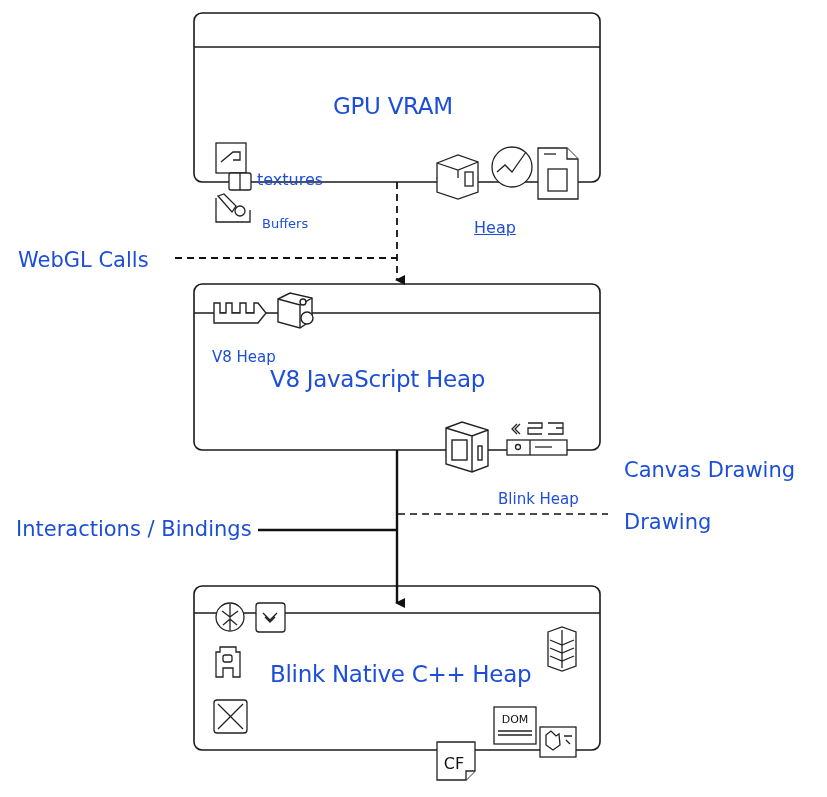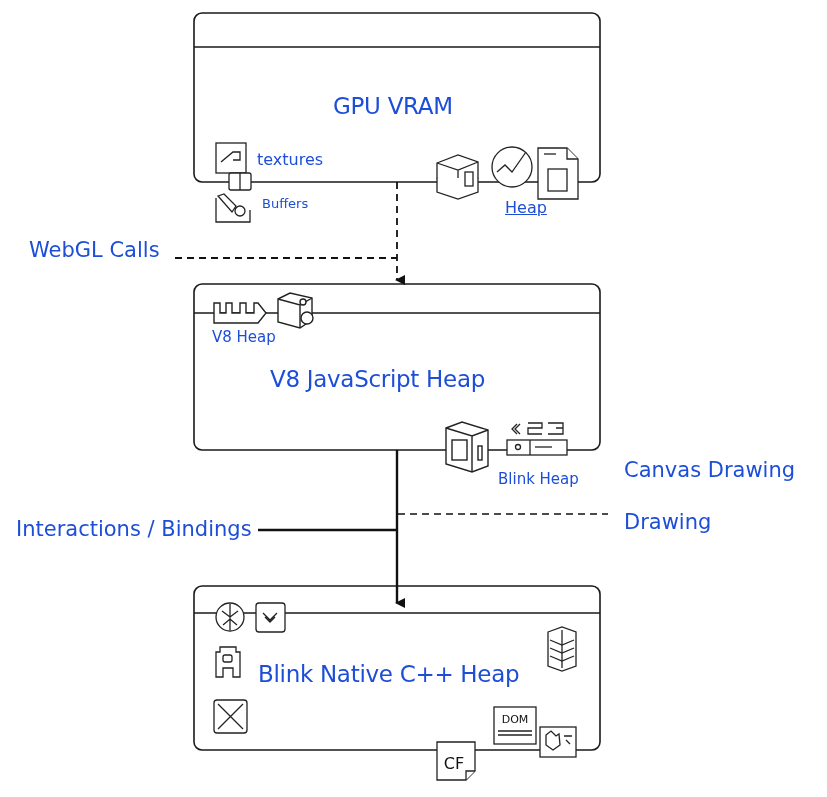--- a/index.html
+++ b/index.html
@@ -1,21 +1,21 @@
 <!DOCTYPE html>
 <html><head>
 <meta charset="utf-8">
 <style>
   html, body { margin:0; padding:0; background:#ffffff; }
   body { width:827px; height:797px; position:relative; overflow:hidden; font-family:"DejaVu Sans", sans-serif; color:#111; }
   svg.diagram { position:absolute; left:0; top:0; }
   .lbl { position:absolute; white-space:nowrap; color:#1d4ed8; }
   .box-title { font-size:23px; font-weight:500; letter-spacing:-0.3px; }
   .side-label { font-size:21px; }
-  .icon-label { font-size:15px; }
+  .icon-label { font-size:15px;margin-top:20px; }
 </style>
 </head>
 <body>
 
 <svg class="diagram" width="827" height="797" viewBox="0 0 827 797">
   <defs>
     <marker id="arrow" markerWidth="10" markerHeight="10" refX="5" refY="8" orient="auto" markerUnits="userSpaceOnUse">
       <path d="M0,0 L10,0 L5,10 Z" fill="#111"></path>
     </marker>
   </defs>
@@ -138,24 +138,24 @@
   </g>
   <g fill="#fff" stroke="#222" stroke-width="1.3">
     <path d="M437,742 L475,742 L475,771 L466,780 L437,780 Z"></path>
     <path d="M466,780 L466,771 L475,771"></path>
     <text x="454" y="769" font-family="DejaVu Sans, sans-serif" font-size="16" text-anchor="middle" fill="#111" stroke="none">CF</text>
   </g>
 </svg>
 
 <div class="lbl box-title" style="left:333px; top:93px;">GPU VRAM</div>
 <div class="lbl box-title" style="left:270px; top:366px;">V8 JavaScript Heap</div>
-<div class="lbl box-title" style="left:258px; top:661px;">Blink Native C++ Heap</div>
+<div class="lbl box-title" style="left:270px; top:661px;">Blink Native C++ Heap</div>
 
 <div class="lbl icon-label" style="left:257px; top:150px; font-size:16px;">textures</div>
 <div class="lbl icon-label" style="left:262px; top:196px; font-size:13px;">Buffers</div>
-<div class="lbl icon-label" style="left:505px; top:198px; font-size:16px;text-decoration:underline;">Heap</div>
+<div class="lbl icon-label" style="left:474px; top:198px; font-size:16px;text-decoration:underline;">Heap</div>
 <div class="lbl icon-label" style="left:212px; top:328px;">V8 Heap</div>
 <div class="lbl icon-label" style="left:498px; top:470px;">Blink Heap</div>
 
-<div class="lbl side-label" style="left:18px; top:238px;margin-left:11px;">WebGL Calls</div>
+<div class="lbl side-label" style="left:18px; top:248px;">WebGL Calls</div>
 <div class="lbl side-label" style="left:16px; top:517px;">Interactions / Bindings</div>
 <div class="lbl side-label" style="left:624px; top:458px;">Canvas Drawing</div>
 <div class="lbl side-label" style="left:624px; top:510px;">Drawing</div>
 
 </body></html>

